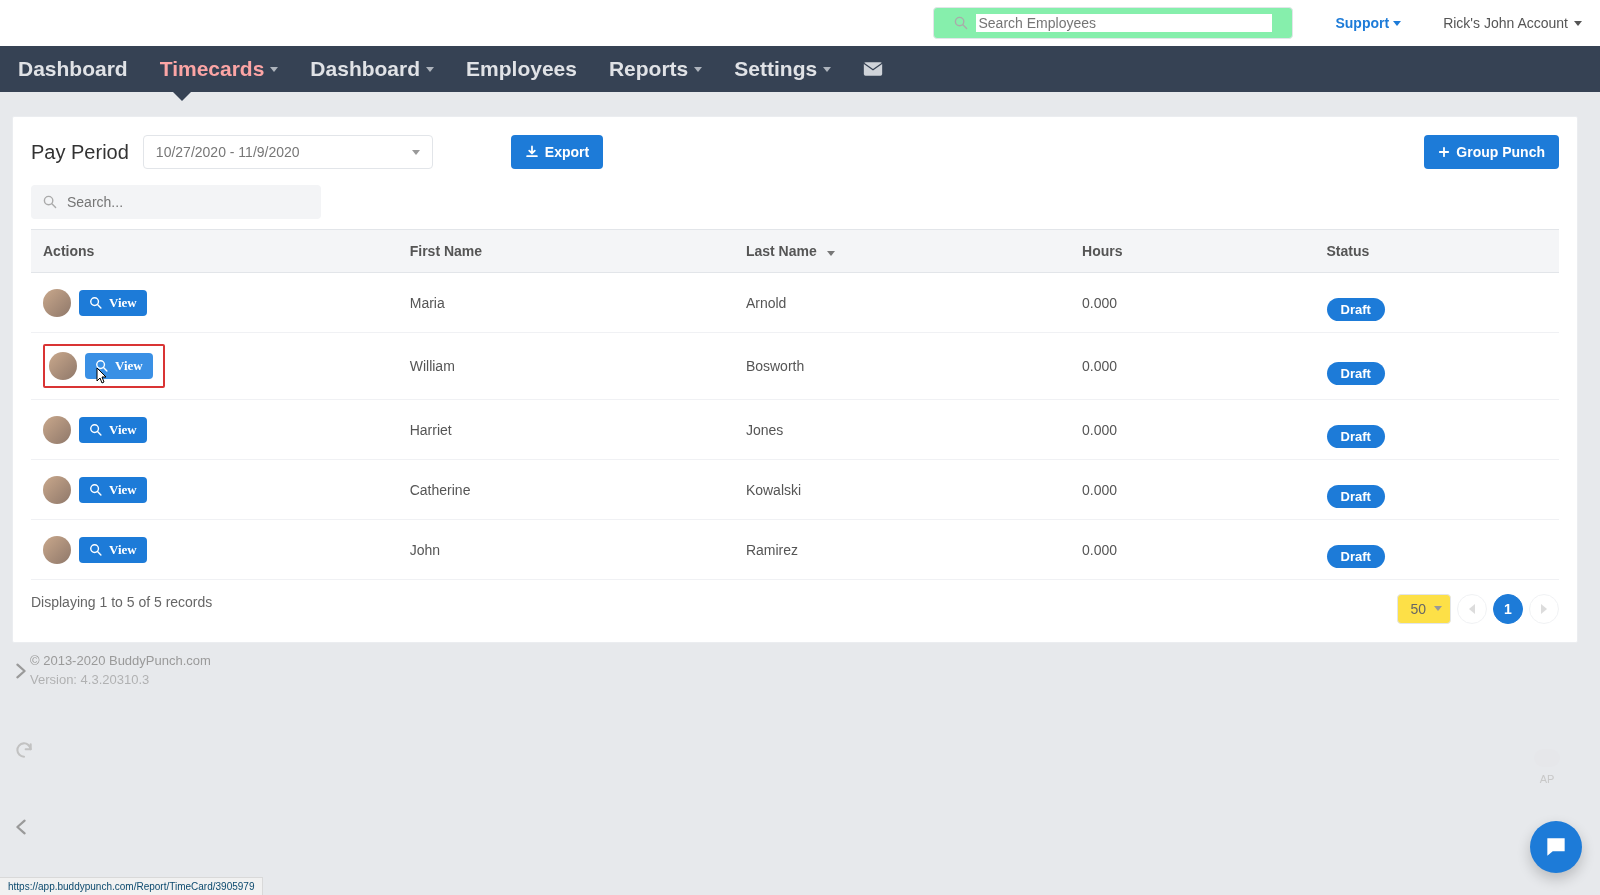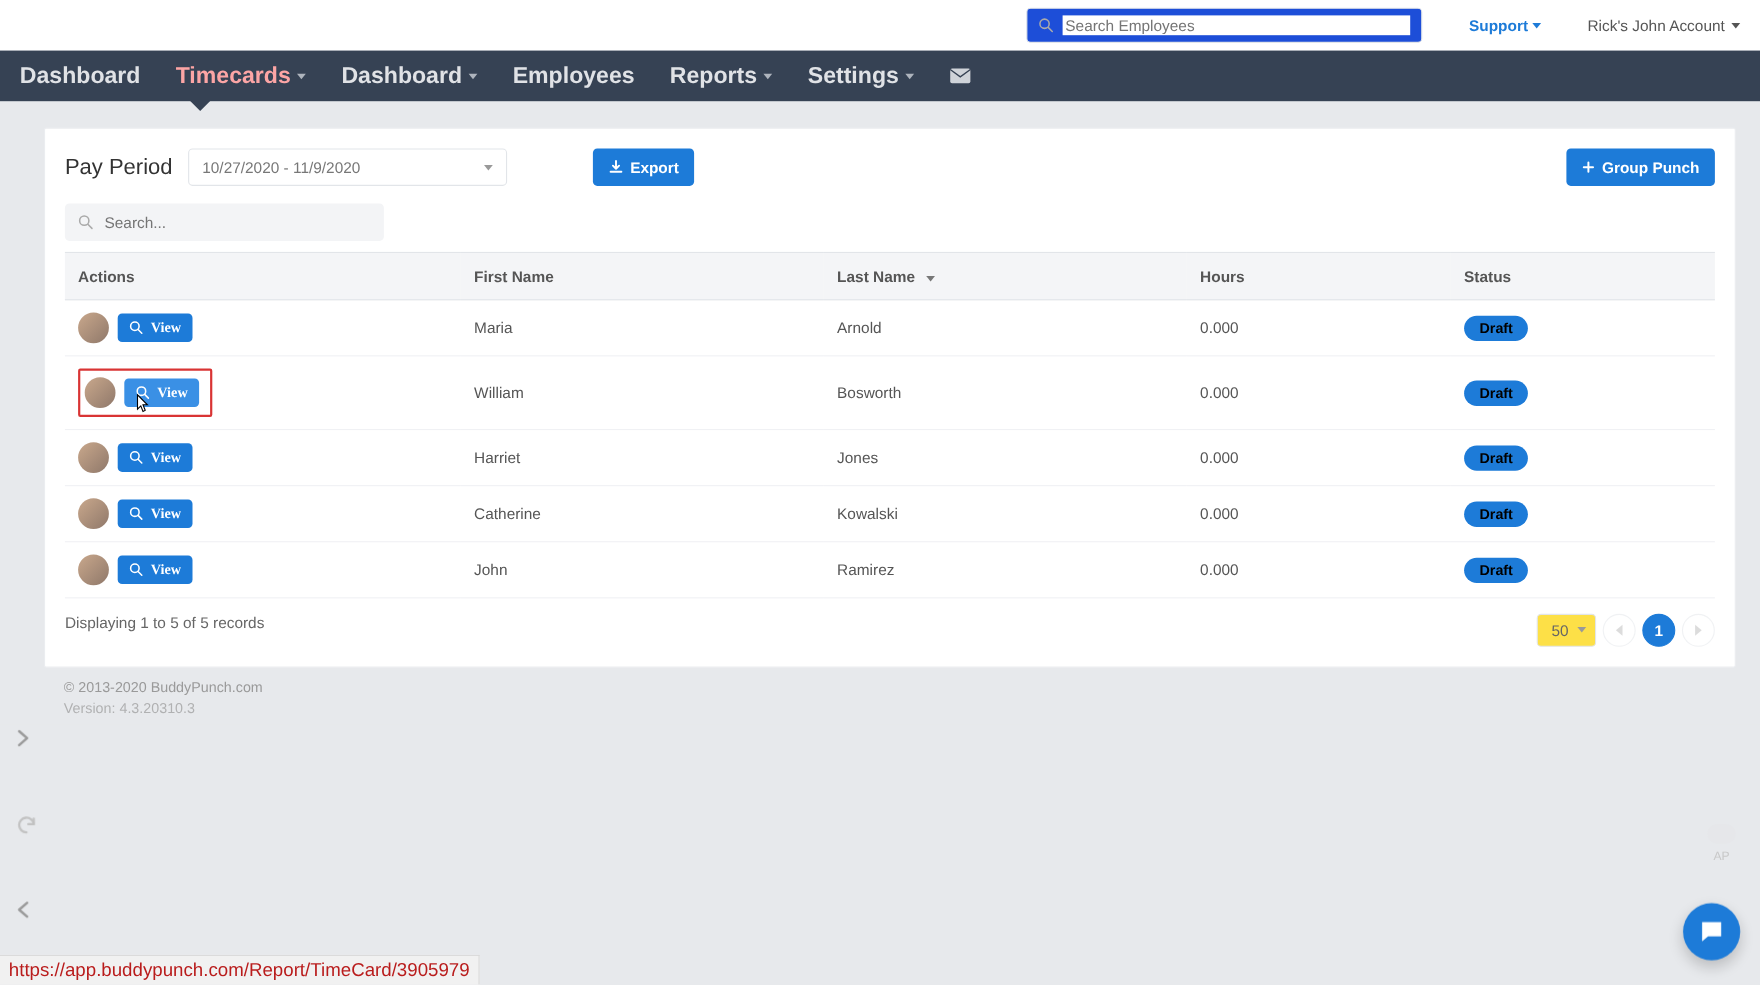--- a/index.html
+++ b/index.html
@@ -25,21 +25,21 @@
     align-items:center;
     padding:0 18px;
     gap:14px;
   }
   .brand{display:flex;align-items:center;gap:6px;font-size:22px;font-weight:400;color:#3a3a3a;}
   .brand svg{width:34px;height:34px;}
   .topbar-spacer{flex:1;}
   .search-emp{
     display:flex;align-items:center;gap:8px;
     border:1px solid var(--border);border-radius:4px;
-    padding:6px 10px;width:360px;color:#aaa;background:#1d4ed8;
+    padding:6px 20px;width:360px;color:#aaa;background:#86efac;
   }
   .search-emp input{border:none;outline:none;flex:1;font-size:14px;font-family:inherit;color:#555;}
   .support-link{display:flex;align-items:center;gap:4px;color:var(--blue);font-weight:600;margin-left:28px;cursor:pointer;}
   .account-link{display:flex;align-items:center;gap:6px;color:#555;margin-left:28px;cursor:pointer;}
 
   
   .nav{
     background:var(--navy);
     display:flex;align-items:center;
     padding:0 18px;height:46px;
@@ -48,21 +48,21 @@
   }
   .nav-item{display:flex;align-items:center;gap:6px;color:#e0e2e6;font-size:21px;cursor:pointer;font-weight:600;height:100%;}
   .nav-item.active{color:#fca5a5;}
   .nav-pointer{
     position:absolute;bottom:-9px;left:172px;width:0;height:0;
     border-left:10px solid transparent;border-right:10px solid transparent;border-top:10px solid var(--navy);
   }
 
   
   .page{
-    padding:24px 22px 8px 40px;
+    padding:24px 22px 8px 12px;
   }
   .card{
     background:#fff;border:1px solid #ebedf0;border-radius:2px;
     padding:18px 0 14px 0;
   }
   .toolbar{
     display:flex;align-items:center;gap:14px;padding:0 18px;
   }
   .toolbar .label{font-size:20px;color:#333;font-weight:400;}
   .select{
@@ -91,22 +91,22 @@
     padding:13px 12px;border-top:1px solid var(--border);border-bottom:1px solid var(--border);
     font-size:14px;
   }
   table.tc tbody td{
     padding:11px 12px;border-bottom:1px solid #f0f1f4;color:#555;
   }
   .actions-cell{display:flex;align-items:center;gap:8px;}
   .avatar{width:28px;height:28px;border-radius:50%;background:linear-gradient(135deg,#c9a88c,#8f786a);flex-shrink:0;}
   .highlight-box{border:2.5px solid #d93434;border-radius:2px;padding:6px 10px 6px 4px;display:inline-flex;align-items:center;gap:8px;}
   .badge{
-    display:inline-block;background:var(--blue);color:#000000;font-weight:700;
-    border-radius:14px;padding:4px 14px;font-size:13px;
+    display:inline-block;background:var(--blue);color:#ffffff;font-weight:700;
+    border-radius:14px;padding:4px 14px;font-size:13px;margin-top:14px;
   }
 
   
   .pager{
     display:flex;align-items:flex-start;gap:6px;padding:14px 18px 4px 18px;color:#666;
   }
   .pager-spacer{flex:1;}
   .page-select{border:1px solid var(--border);border-radius:4px;padding:6px 24px 6px 12px;color:#666;background:#fde047;position:relative;cursor:pointer;}
   .page-btn{width:30px;height:30px;border-radius:50%;display:inline-flex;align-items:center;justify-content:center;border:1px solid var(--border);color:#bbb;background:#fff;cursor:pointer;}
   .page-btn.active{background:var(--blue);color:#fff;border-color:var(--blue);font-weight:700;}
@@ -117,26 +117,26 @@
 
   
   .edge-chevron{position:fixed;left:12px;color:#9a9a9a;cursor:pointer;}  
   .edge-refresh{position:fixed;left:12px;color:#bfbfbf;cursor:pointer;}
   .chat-bubble{
     position:fixed;right:18px;bottom:22px;width:52px;height:52px;border-radius:50%;
     background:var(--blue);display:flex;align-items:center;justify-content:center;color:#fff;cursor:pointer;
     box-shadow:0 6px 14px rgba(0,0,0,.2);
   }
   .right-widget{
-    position:fixed;right:22px;bottom:110px;display:flex;flex-direction:column;align-items:center;gap:6px;color:#c8c8c8;font-size:11px;
+    position:fixed;right:40px;bottom:110px;display:flex;flex-direction:column;align-items:center;gap:6px;color:#c8c8c8;font-size:11px;
   }
   .right-widget .dot{width:26px;height:18px;border-radius:10px;background:#e6e7ea;}
   .status-url{
     position:fixed;left:0;bottom:0;background:#f1f1f1;border:1px solid #d9d9d9;border-left:none;border-bottom:none;
-    color:#b91c1c;font-size:17px;padding:3px 8px;
+    color:#0c4a6e;font-size:10px;padding:3px 8px;
   }
 
   
   .chev-down{display:inline-block;width:0;height:0;border-left:4px solid transparent;border-right:4px solid transparent;border-top:5px solid currentColor;}
   .chev-left{display:inline-block;width:0;height:0;border-top:5px solid transparent;border-bottom:5px solid transparent;border-right:6px solid currentColor;}
   .chev-right{display:inline-block;width:0;height:0;border-top:5px solid transparent;border-bottom:5px solid transparent;border-left:6px solid currentColor;}
 
   .magnifier{width:14px;height:14px;flex-shrink:0;}
 </style>
 </head>

